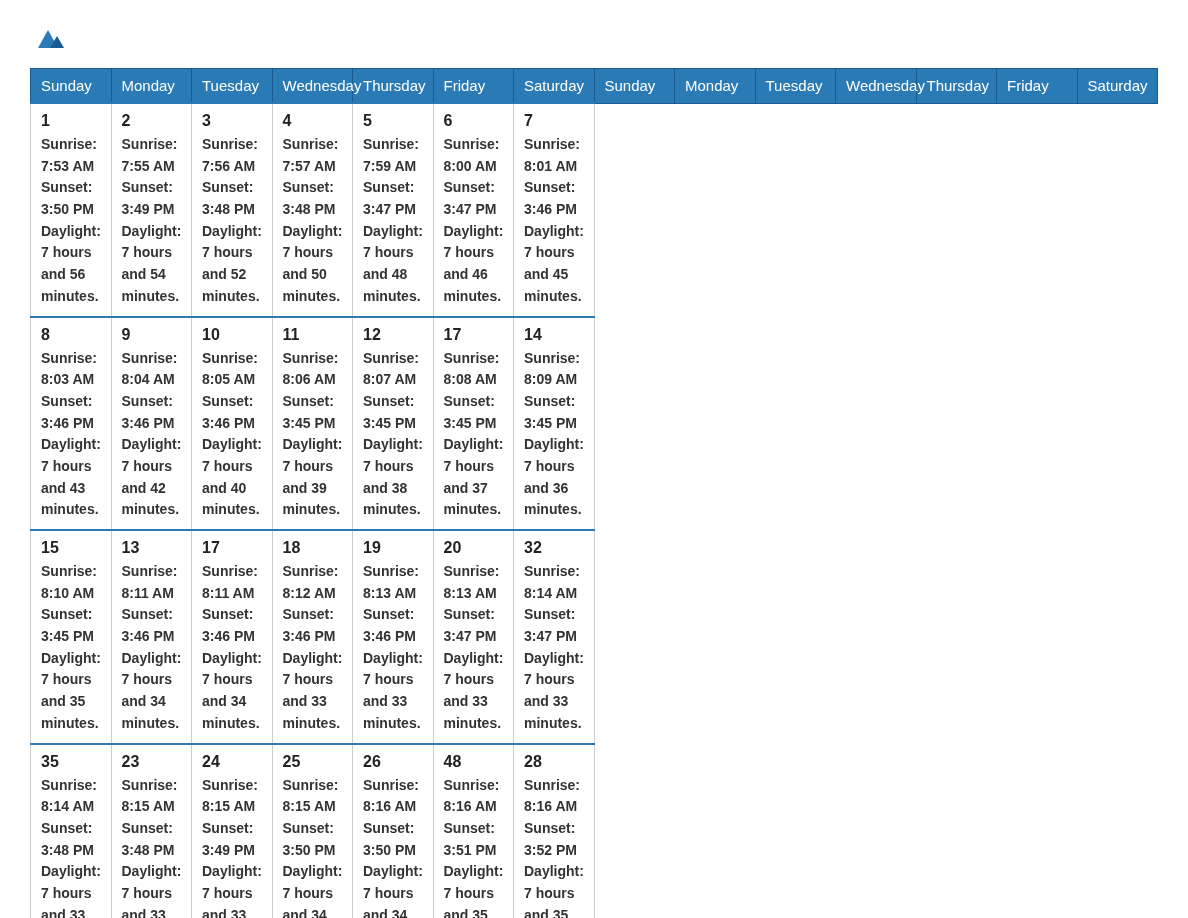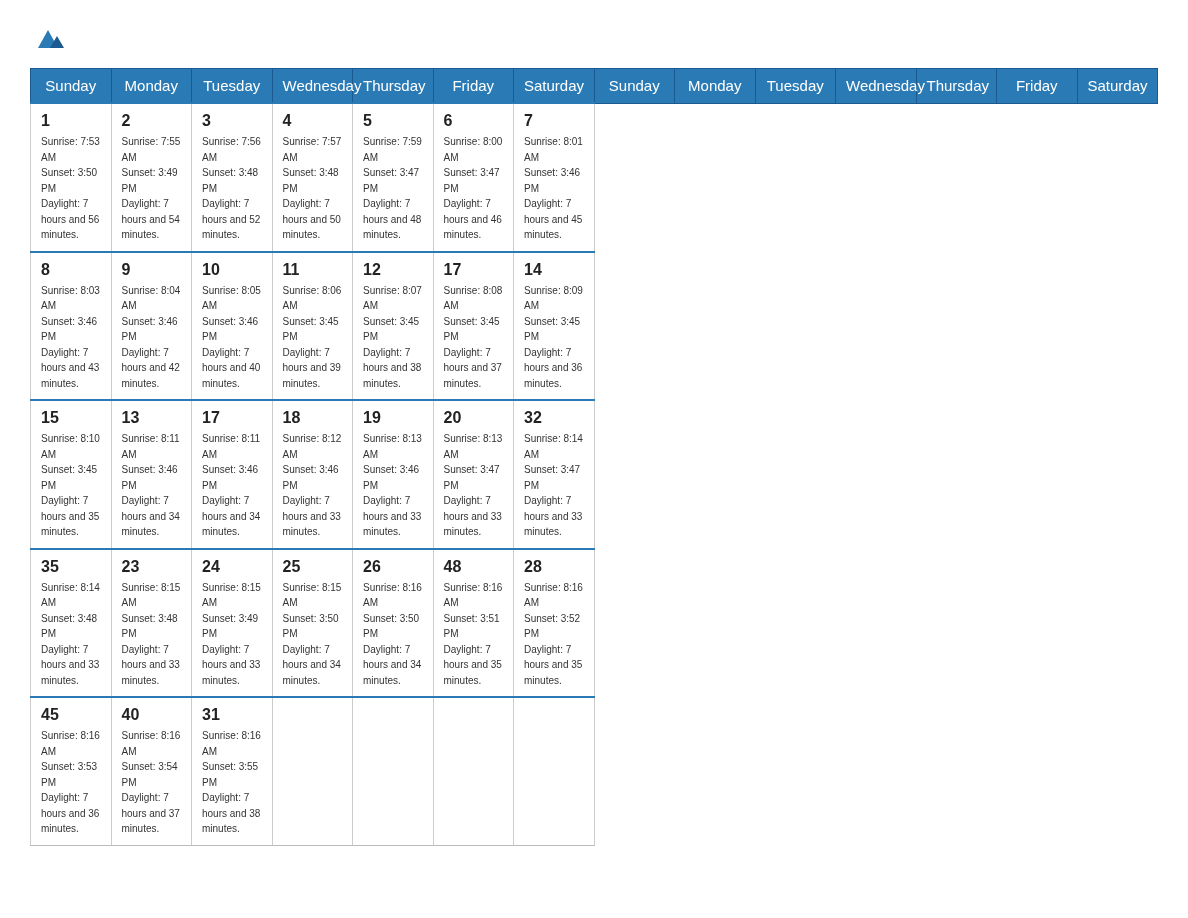--- a/index.html
+++ b/index.html
@@ -35,21 +35,21 @@
       width: 100%;
       border-collapse: collapse;
       table-layout: fixed;
     }
     thead th {
       background-color: #2a7ab5;
       color: #fff;
       font-size: 15px;
       font-weight: normal;
       padding: 8px 10px;
-      text-align: center;
+      text-align: left;
       border: 1px solid #1a5a90;
     }
     tbody td {
       vertical-align: top;
       padding: 8px 10px;
       font-size: 13px;
       color: #333;
       border: 1px solid #ccc;
       height: 110px;
     }
@@ -63,23 +63,24 @@
       border-top: 2px solid #2a7ab5;
     }
     .day-num {
       font-size: 16px;
       font-weight: bold;
       color: #222;
       display: block;
       margin-bottom: 4px;
     }
     .day-info {
-      font-size: 10px;
+      font-size: 14px;
       color: #333;
       line-height: 1.55;
+      font-weight: bold;
     }
     td.empty {
       background: #fff;
     }
     .logo-wrapper {
       display: flex;
       flex-direction: column;
       align-items: flex-start;
     }
     .logo-row {

